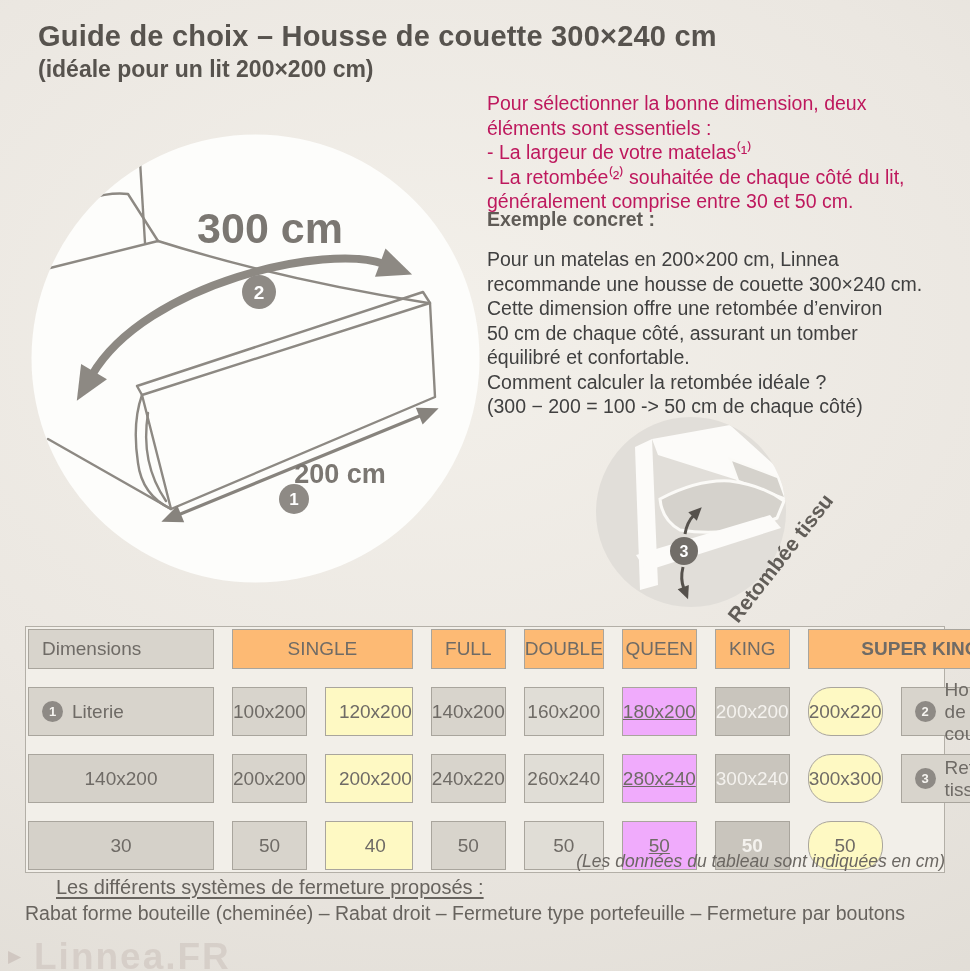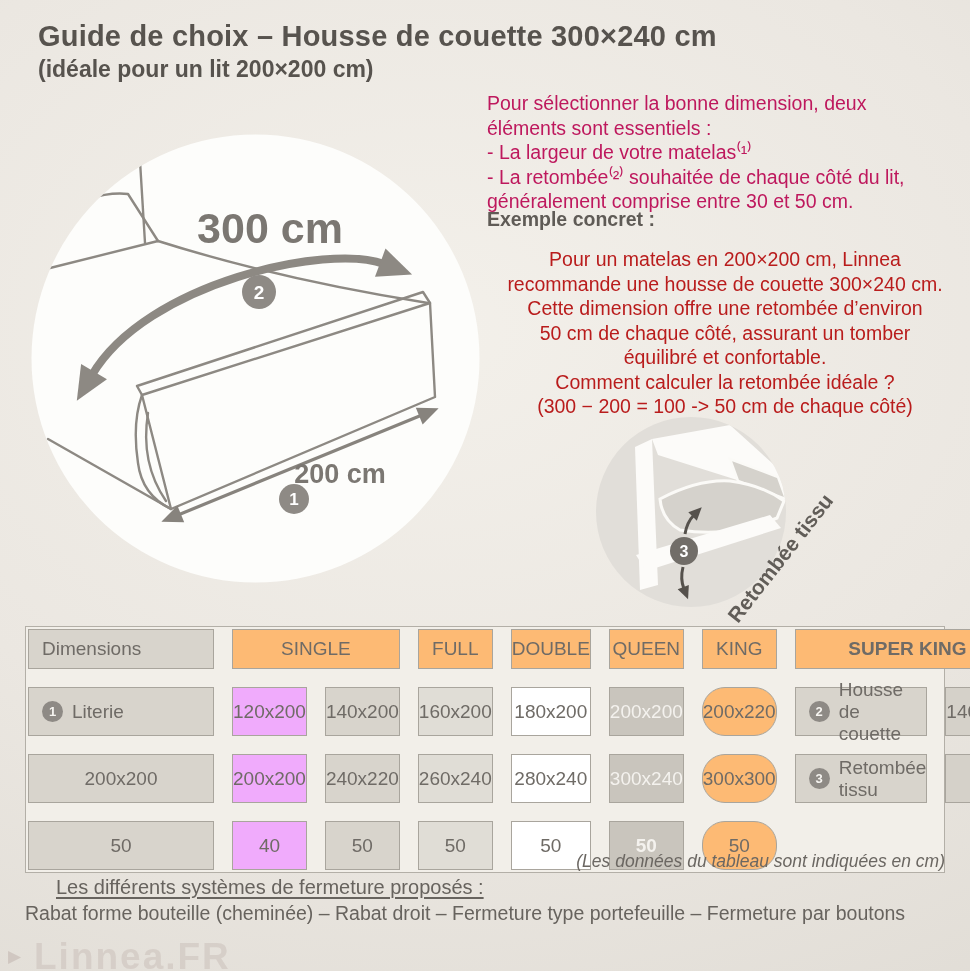--- a/index.html
+++ b/index.html
@@ -6,42 +6,42 @@
   body{
     width:970px;height:971px;position:relative;overflow:hidden;
     background:radial-gradient(130% 95% at 44% 34%, #f3f0ea 0%, #ebe7e1 48%, #e0dcd5 88%, #dbd7d0 100%);
     font-family:"Liberation Sans", sans-serif;color:#6b6762;
   }
   .abs{position:absolute;}
   .page-title{left:38px;top:20px;font-size:29px;font-weight:bold;color:#57534e;letter-spacing:.2px;}
   .page-subtitle{left:38px;top:56px;font-size:23px;font-weight:bold;color:#57534e;}
   .intro-text{left:487px;top:91px;width:476px;font-size:19.5px;line-height:24.5px;white-space:pre-line;color:#be185d;}
   .example-heading{left:487px;top:208px;font-size:19.5px;font-weight:bold;color:#5f5b56;}
-  .example-text{left:487px;top:247px;width:476px;font-size:19.5px;line-height:24.5px;white-space:pre-line;color:#b91c1c;text-align:center;}
+  .example-text{left:487px;top:247px;width:476px;font-size:19.5px;line-height:24.5px;white-space:pre-line;color:#404040;}
   .diagram-main{left:28px;top:131px;}
   .diagram-drop{left:580px;top:403px;}
 
   
   .size-table{
     left:25px;top:626px;width:920px;box-sizing:border-box;
     display:grid;grid-template-columns:186px repeat(8,1fr);
     gap:18px;background:#f2efe9;border:1px solid #b3afa7;padding:2px;
   }
   .cell{border:1px solid #a9a59d;display:flex;align-items:center;justify-content:center;
         font-size:19px;color:#6f6b66;box-sizing:border-box;}
   .th{height:40px;background:#fdba74;}
   .td{height:49px;}
   .corner,.rowlabel{justify-content:flex-start;padding-left:13px;background:#d8d4cc;}
   .span2{grid-column:span 2;}
   .bold{font-weight:bold;}
   .rowlabel{gap:9px;}
   .badge{width:21px;height:21px;border-radius:50%;background:#8e8a85;color:#f6f4f0;
          font-size:13px;font-weight:bold;display:flex;align-items:center;justify-content:center;flex:none;}
-  .c1{background:#d5d1c9;} .c2{background:#d8d4cc;} .c3{background:#f0abfc;} .c4{background:#d8d4cc;}
-  .c5{background:#e0ddd6;} .c6{background:#ffffff;} .c7{background:#c9c5bd;color:#f4f2ee;} .c8{background:#fdba74;border-radius:23px;}
+  .c1{background:#d5d1c9;} .c2{background:#d8d4cc;} .c3{background:#fef9c3;padding-left:13px;} .c4{background:#d8d4cc;}
+  .c5{background:#e0ddd6;} .c6{background:#f0abfc;text-decoration:underline;} .c7{background:#c9c5bd;color:#f4f2ee;} .c8{background:#fef9c3;border-radius:23px;}
 
   .table-note{right:25px;top:851px;font-size:17.5px;font-style:italic;color:#6b6762;}
   .closures-heading{left:25px;top:876px;font-size:20px;color:#676playing3;color:#67635e;text-decoration:underline;text-underline-offset:3px;margin-left:31px;}
   .closures-line{left:25px;top:902px;width:940px;font-size:19.5px;color:#67635e;}
   .watermark{left:34px;top:936px;font-size:37px;font-weight:bold;color:#c9beb8;opacity:.5;letter-spacing:2px;}
   .watermark-play{left:8px;top:946px;font-size:17px;color:#c4b8b2;opacity:.6;}
 </style>
 </head>
 <body>
 
@@ -134,20 +134,21 @@
   <div class="cell th">FULL</div>
   <div class="cell th">DOUBLE</div>
   <div class="cell th">QUEEN</div>
   <div class="cell th">KING</div>
   <div class="cell th span2 bold">SUPER KING</div>
 
   <div class="cell td rowlabel">
     <span class="badge">1</span>
     <span>Literie</span>
   </div>
+  <div class="cell td c2">100x200</div>
   <div class="cell td c3">120x200</div>
   <div class="cell td c4">140x200</div>
   <div class="cell td c5">160x200</div>
   <div class="cell td c6">180x200</div>
   <div class="cell td c7">200x200</div>
   <div class="cell td c8">200x220</div>
 
   <div class="cell td rowlabel">
     <span class="badge">2</span>
     <span>Housse de couette</span>

